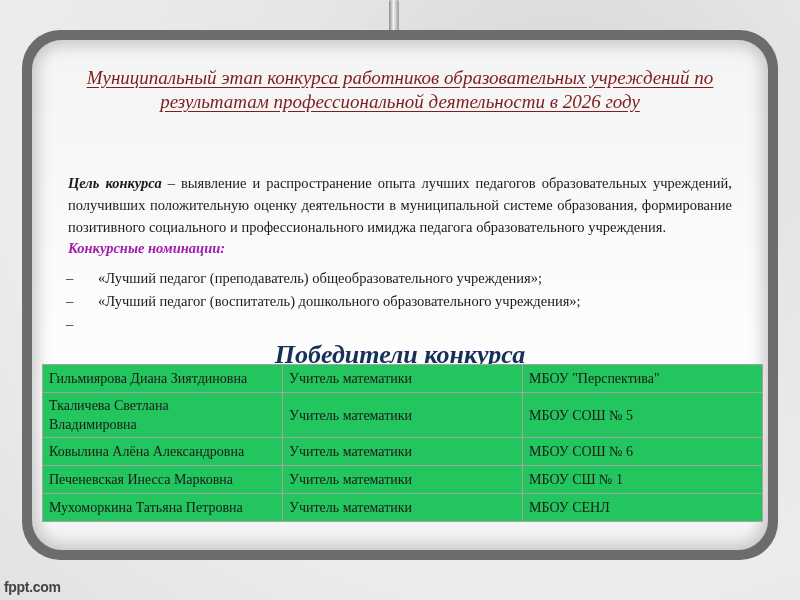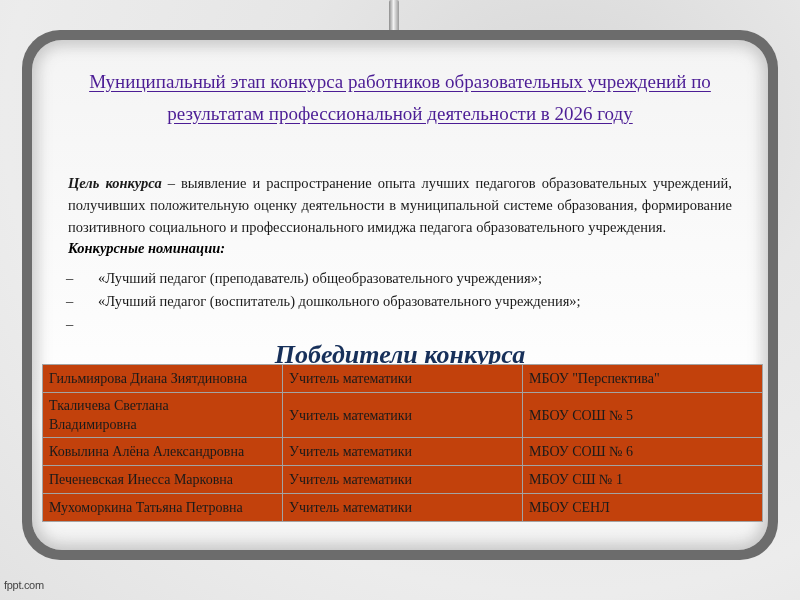--- a/index.html
+++ b/index.html
@@ -18,51 +18,51 @@
     background: #6c6c6c; border-radius: 38px;
   }
   .board-inner {
     position: absolute; left: 10px; top: 10px; right: 10px; bottom: 10px;
     border-radius: 30px;
     background: linear-gradient(180deg, #f4f4f4 0%, #fafafa 40%, #ffffff 75%, #f2f2f2 100%);
     box-shadow: inset 0 0 14px 6px rgba(120,120,120,0.35);
   }
   .title {
     position: absolute; left: 60px; top: 66px; width: 680px;
-    text-align: center; color: #4c1d95; font-size: 19px; line-height: 32px;
-    text-decoration: underline; text-underline-offset: 3px;
+    text-align: center; color: #7f1d1d; font-size: 19px; line-height: 24px;
+    text-decoration: underline; text-underline-offset: 3px; font-style: italic;
   }
   .goal {
     position: absolute; left: 68px; top: 141px; width: 664px;
     font-size: 14.5px; line-height: 22px; color: #1a1a1a; text-align: justify; margin-top: 31px;
   }
   .goal b { font-style: italic; }
   .nom-head {
     position: absolute; left: 68px; top: 240px; font-size: 14.5px;
-    font-weight: bold; font-style: italic; color: #000000;
+    font-weight: bold; font-style: italic; color: #a21caf;
   }
   .nom-list { position: absolute; left: 66px; top: 267px; width: 680px; margin: 0; padding: 0; list-style: none; }
   .nom-list li { font-size: 14.5px; line-height: 23px; color: #1a1a1a; display: flex; }
   .nom-list .dash { width: 32px; }
   .winners-title {
     position: absolute; left: 0; width: 800px; top: 340px; text-align: center;
     font-size: 26px; font-weight: bold; font-style: italic; color: #17305a;
   }
   table.winners {
     position: absolute; left: 42px; top: 364px; width: 721px;
-    border-collapse: collapse; background: #c2410c; font-size: 14px; color: #1a1a1a;
+    border-collapse: collapse; background: #22c55e; font-size: 14px; color: #1a1a1a;
   }
   table.winners td {
     border: 1.5px solid #a3a3a3; padding: 3px 6px; height: 21px; vertical-align: middle; line-height: 19px;
   }
   table.winners td.c1 { width: 227px; }
   table.winners td.c2 { width: 227px; }
   .logo {
     position: absolute; left: 4px; top: 579px; font-family: "Liberation Sans", sans-serif;
-    font-size: 11px; font-weight: normal; color: #444; letter-spacing: -0.3px;
+    font-size: 14px; font-weight: bold; color: #444; letter-spacing: -0.3px;
   }
 </style>
 </head>
 <body>
 
 <div class="hanger"></div>
 <div class="board">
   <div class="board-inner"></div>
 </div>
 

